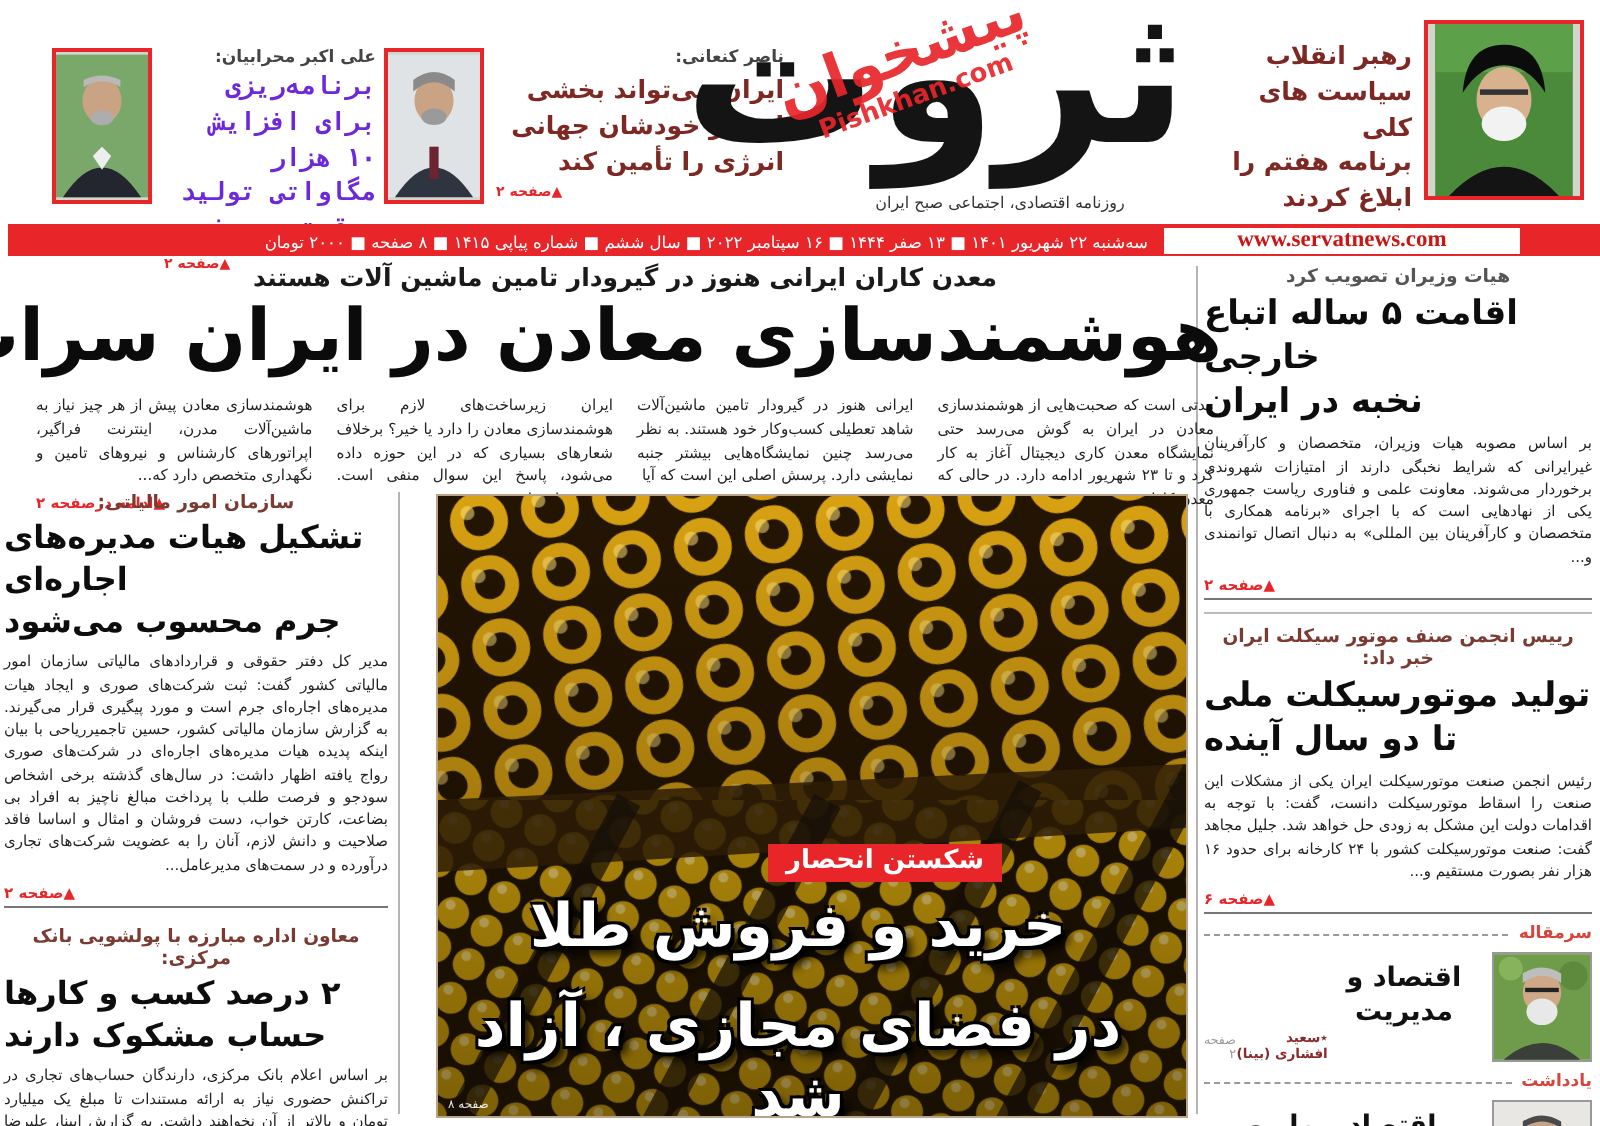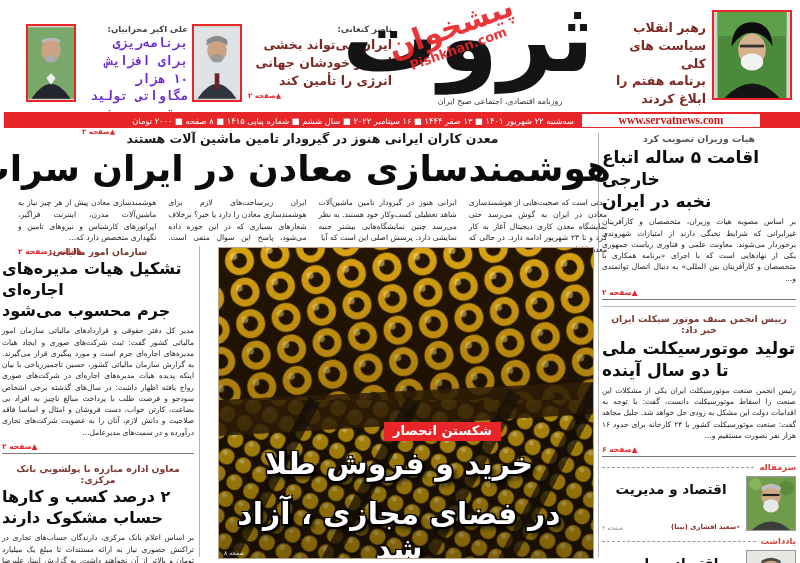--- a/index.html
+++ b/index.html
@@ -53,21 +53,21 @@
   
   .right-col{position:absolute;top:133px;left:602px;width:194px;}
   .right-col .hl{font-size:17px;}
   .hr-light{border:none;border-top:1px solid #bbb;margin:6px 0;}
   .sec-head{display:flex;align-items:center;gap:5px;margin:5px 0 4px;}
   .sec-label{color:#d6453c;font-size:8.5px;font-weight:bold;flex:none;}
   .sec-line{flex:1;border-top:1px dashed #9a9a9a;}
   .op-item{display:flex;gap:6px;margin-bottom:2px;}
   .op-photo{flex:none;width:48px;height:53px;border:1px solid #999;overflow:hidden;background:#e8e6e2;}
   .op-photo svg{display:block;width:100%;height:100%;}
-  .op-text{flex:1;display:flex;flex-direction:column;justify-content:space-between;padding-top:5px;}
+  .op-text{flex:1;display:flex;flex-direction:row;padding-top:5px;}
   .op-title{font-size:13.5px;font-weight:bold;text-align:center;line-height:1.25;}
   .op-meta{display:flex;justify-content:space-between;align-items:flex-end;}
   .op-author{font-size:6.8px;font-weight:bold;color:#8a2b2b;}
   .op-page{font-size:6.3px;color:#999;}
   
   .gold{position:absolute;top:247px;left:218px;width:376px;height:312px;
         border:1px solid #b9a48a;box-sizing:border-box;overflow:hidden;background:#c2410c;}
   .gold svg.bgart{position:absolute;inset:0;}
   .badge{position:absolute;top:174px;right:92px;background:#e8262a;color:#fff;
          font-size:13px;font-weight:bold;padding:1px 9px 3px;z-index:3;}

